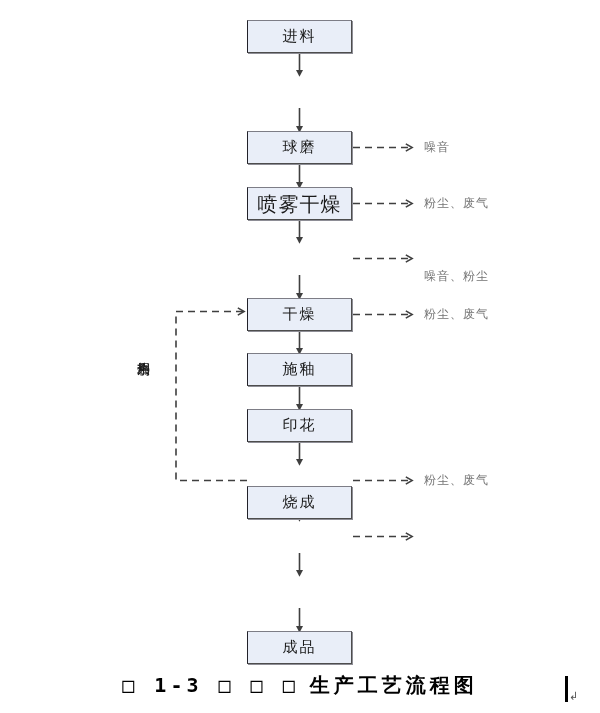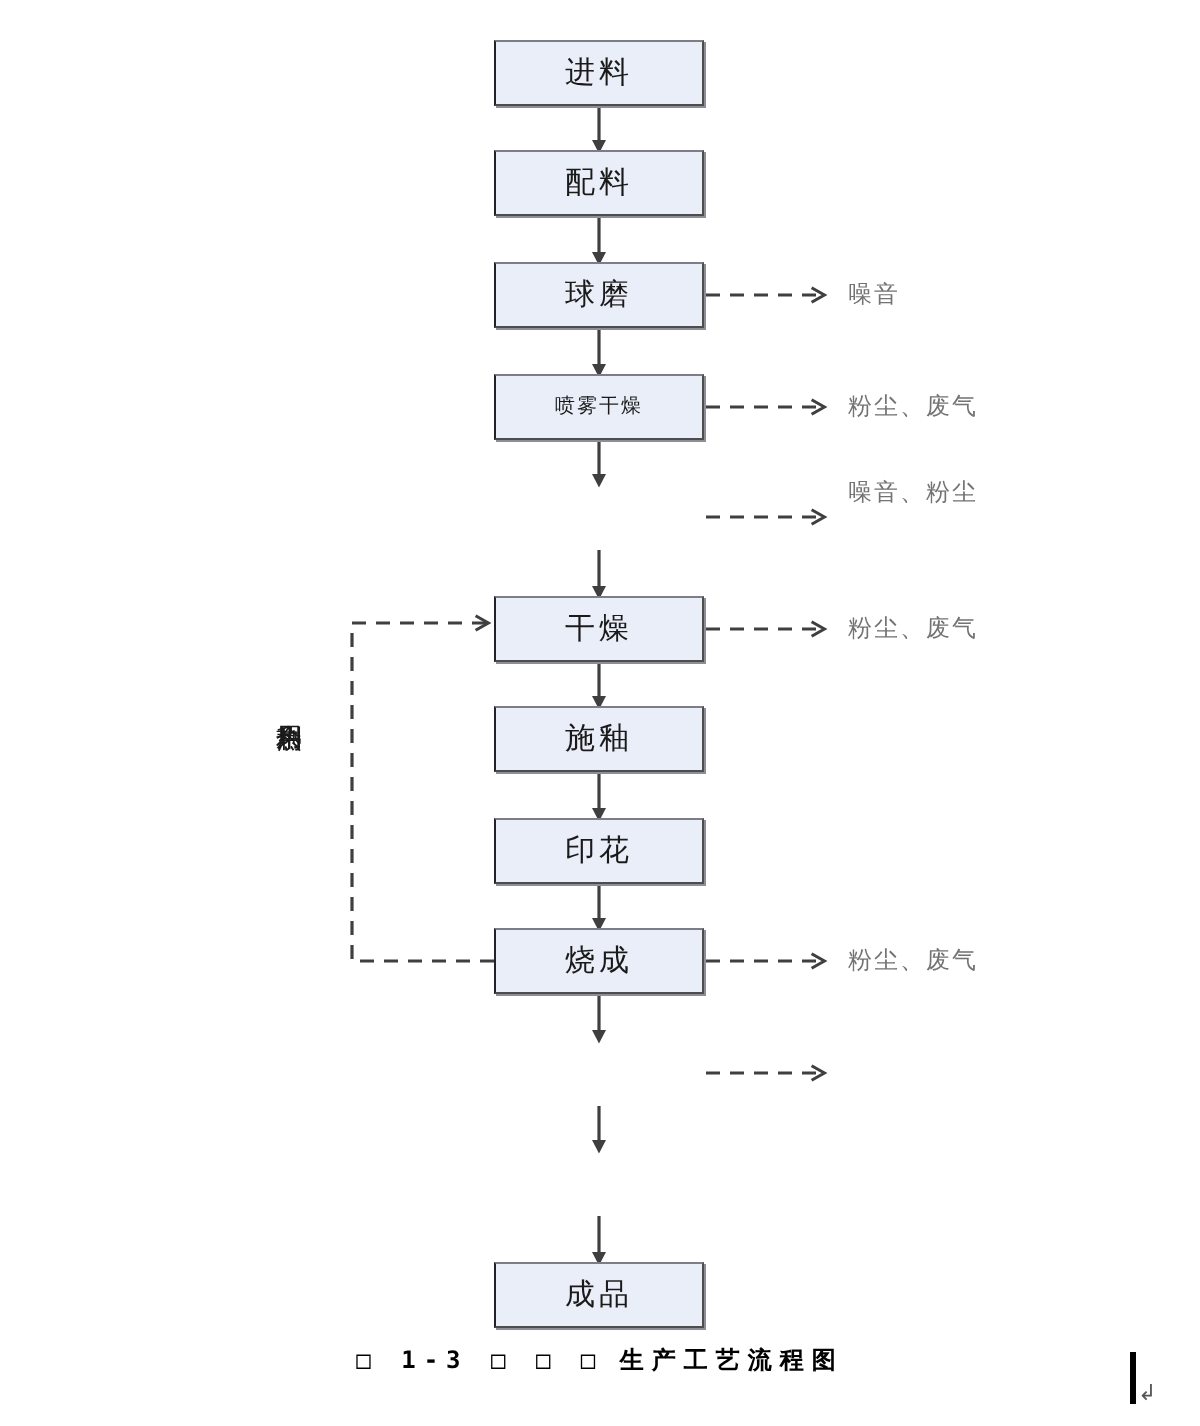--- a/index.html
+++ b/index.html
@@ -47,21 +47,21 @@
     justify-content: center;
   }
   .node-label {
     font-size: 15px;
     line-height: 1;
     letter-spacing: 2px;
     color: #1a1a1a;
     white-space: nowrap;
   }
   .node.wide .node-label {
-    font-size: 10px;
+    font-size: 20px;
     letter-spacing: 1px;
   }
 
   
   .annot {
     position: absolute;
     left: 424px;
     width: 170px;
     height: 18px;
     display: flex;
@@ -87,21 +87,21 @@
     text-orientation: upright;
   }
 
   
   .caption {
     position: absolute;
     left: 0;
     top: 672px;
     width: 600px;
     text-align: center;
-    font-size: 12px;
+    font-size: 20px;
     font-weight: bold;
     letter-spacing: 4px;
     color: #000000;
     white-space: nowrap;
   }
   .caption-tofu {
     font-family: "DejaVu Sans Mono", monospace;
   }
   .caret {
     position: absolute;
@@ -156,48 +156,45 @@
       <line x1="353" y1="480.5" x2="411" y2="480.5"></line>
       <line x1="353" y1="536.5" x2="411" y2="536.5"></line>
     </g>
 
     <path d="M 247,480.5 L 176,480.5 L 176,311.5 L 243,311.5" fill="none" stroke="#3f3f3f" stroke-width="1.6" stroke-dasharray="7 5" marker-end="url(#openHead)"></path>
   </svg>
 
   <div class="node" style="top:20px">
     <span class="node-label">进料</span>
   </div>
-  <div class="node" style="top:75px">
-    <span class="node-label">配料</span>
-  </div>
   <div class="node" style="top:131px">
     <span class="node-label">球磨</span>
   </div>
   <div class="node wide" style="top:187px">
     <span class="node-label">喷雾干燥</span>
   </div>
   <div class="node" style="top:353px">
     <span class="node-label">施釉</span>
   </div>
   <div class="node" style="top:298px">
     <span class="node-label">干燥</span>
   </div>
   <div class="node" style="top:409px">
     <span class="node-label">印花</span>
   </div>
-  <div class="node" style="top:464px">
+  <div class="node" style="top:486px">
     <span class="node-label">烧成</span>
   </div>
   <div class="node" style="top:631px">
     <span class="node-label">成品</span>
   </div>
 
   <div class="annot" style="top:138px">噪音</div>
   <div class="annot" style="top:194px">粉尘、废气</div>
-  <div class="annot" style="top:237px">噪音、粉尘</div>
+  <div class="annot" style="top:267px">噪音、粉尘</div>
   <div class="annot" style="top:305px">粉尘、废气</div>
   <div class="annot" style="top:471px">粉尘、废气</div>
 
   <div class="vlabel">余热利用</div>
 
   <div class="caption">
     <span class="caption-tofu">□ 1-3 □ □ □</span>
     <span>生产工艺流程图</span>
   </div>
   <div class="caret"></div>

